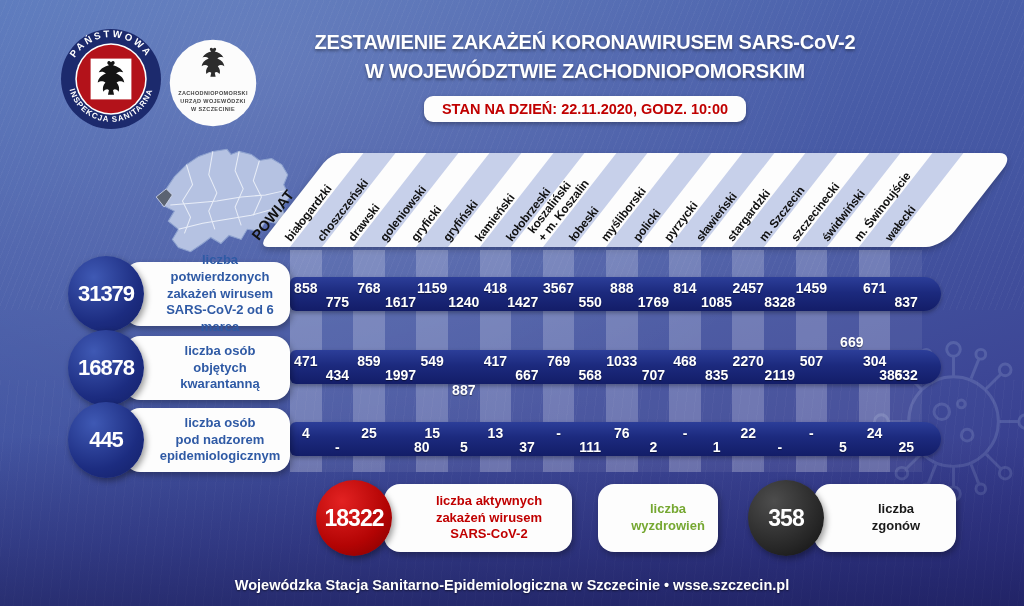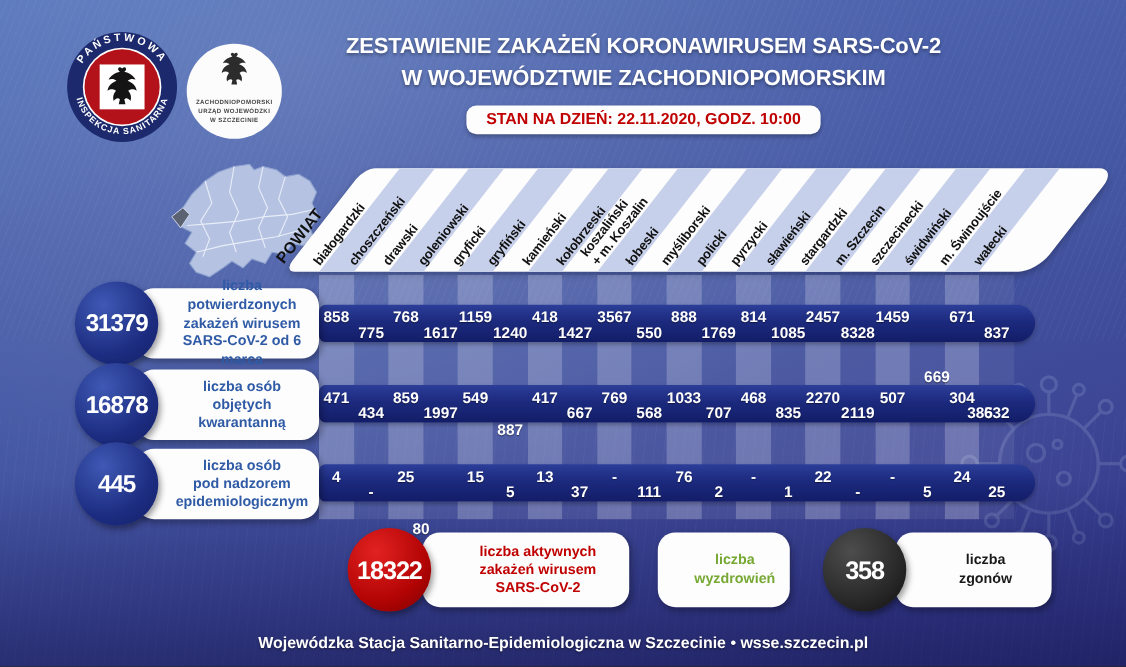--- a/index.html
+++ b/index.html
@@ -206,21 +206,21 @@
         <div class="cell" style="left: 697.8px; width: 37.6px; top: 366.5px;">835</div>
         <div class="cell" style="left: 729.4px; width: 37.6px; top: 353px;">2270</div>
         <div class="cell" style="left: 761px; width: 37.6px; top: 366.5px;">2119</div>
         <div class="cell" style="left: 792.6px; width: 37.6px; top: 353px;">507</div>
         <div class="cell" style="left: 824.2px; width: 37.6px; top: 366.5px; margin-left: 48px;">385</div>
         <div class="cell" style="left: 855.8px; width: 37.6px; top: 353px;">304</div>
         <div class="cell" style="left: 887.4px; width: 37.6px; top: 366.5px;">632</div>
         <div class="cell" style="left: 287px; width: 37.6px; top: 425px;">4</div>
         <div class="cell" style="left: 318.6px; width: 37.6px; top: 438.5px;">-</div>
         <div class="cell" style="left: 350.2px; width: 37.6px; top: 425px;">25</div>
-        <div class="cell" style="left: 364px; width: 37.6px; top: 438.5px; margin-top: 33px;">80</div>
+        <div class="cell" style="left: 403px; width: 37.6px; top: 438.5px;">80</div>
         <div class="cell" style="left: 413.4px; width: 37.6px; top: 425px;">15</div>
         <div class="cell" style="left: 445px; width: 37.6px; top: 438.5px;">5</div>
         <div class="cell" style="left: 476.6px; width: 37.6px; top: 425px;">13</div>
         <div class="cell" style="left: 508.2px; width: 37.6px; top: 438.5px;">37</div>
         <div class="cell" style="left: 539.8px; width: 37.6px; top: 425px;">-</div>
         <div class="cell" style="left: 571.4px; width: 37.6px; top: 438.5px;">111</div>
         <div class="cell" style="left: 603px; width: 37.6px; top: 425px;">76</div>
         <div class="cell" style="left: 634.6px; width: 37.6px; top: 438.5px;">2</div>
         <div class="cell" style="left: 666.2px; width: 37.6px; top: 425px;">-</div>
         <div class="cell" style="left: 697.8px; width: 37.6px; top: 438.5px;">1</div>

